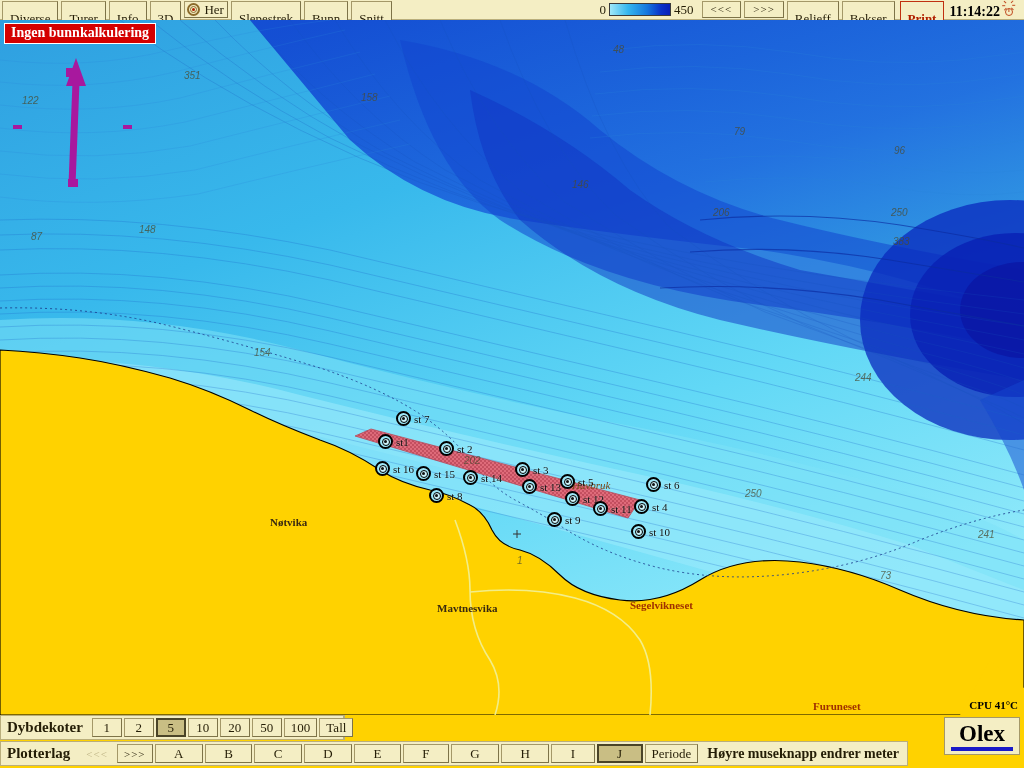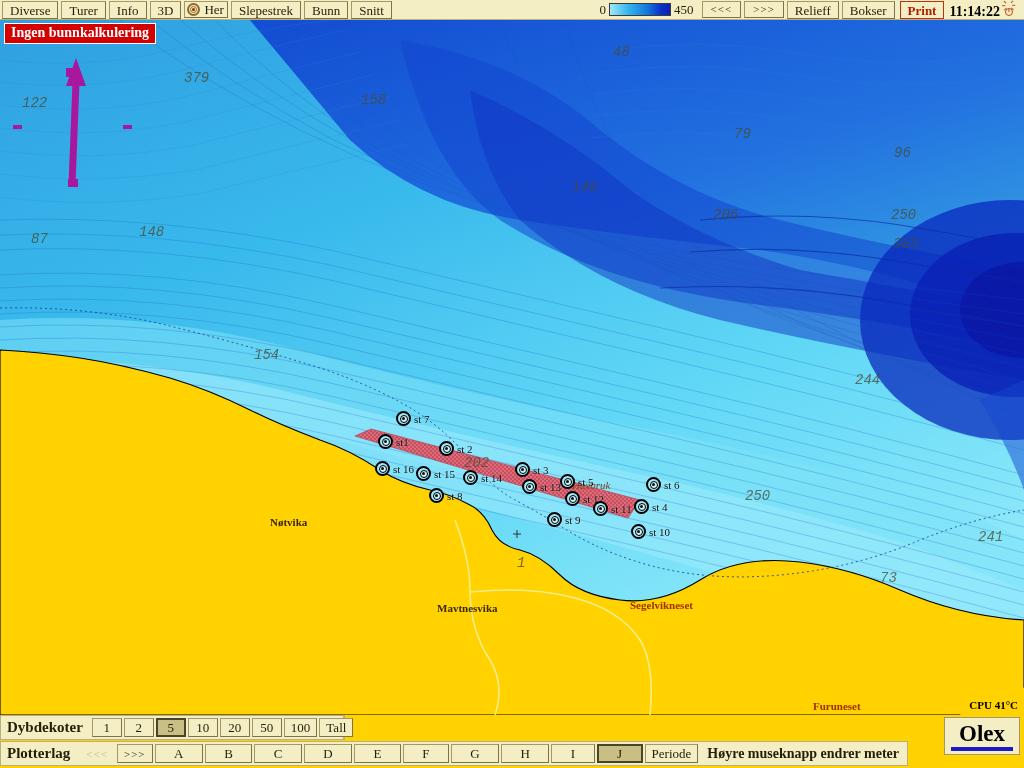--- a/index.html
+++ b/index.html
@@ -18,21 +18,21 @@
     background: #f4eec4;
     border-bottom: 1px solid #b9ae7c;
     display: flex; align-items: stretch;
     font-size: 13px;
   }
   .tb-btn {
     background: #f4eec4;
     border: 1px solid #a49868;
     border-right-color:#7d7348; border-bottom-color:#7d7348;
     margin: 1px 1px 1px 2px;
-    padding: 8px 7px;
+    padding: 16px 7px;
     display: flex; align-items: center; justify-content: center;
     color: #241d06;
     font-family: "Liberation Serif", serif;
     font-size: 13px;
     line-height: 1;
     white-space: nowrap;
     cursor: default;
   }
   .tb-btn.icon-btn { padding: 0 3px 0 2px; gap: 4px; }
   .tb-btn.small { font-size: 11px; letter-spacing: 1px; padding: 0 8px;}
@@ -118,22 +118,22 @@
   .place-lbl {
     position:absolute; font-family:"Liberation Serif", serif;
     font-weight:bold; font-size:11px; color:#3a2a10; white-space:nowrap;
   }
   .place-lbl.red { color:#a03000; font-weight:bold; }
   .havbruk {
     position:absolute; font-family:"Liberation Serif", serif; font-style:italic;
     font-size:11px; color:#7a4a18; white-space:nowrap;
   }
   .depth-lbl {
-    position:absolute; font-family:Liberation Mono, monospace; font-style:italic;
-    font-size:14px; color:#4a4a30; white-space:nowrap; opacity:.75;
+    position:absolute; font-family:Liberation Sans, sans-serif; font-style:italic;
+    font-size:10px; color:#4a4a30; white-space:nowrap; opacity:.75;
   }
   #cpu {
     position:absolute; right:6px; bottom:4px;
     font-family:"Liberation Serif", serif; font-weight:bold; font-size:11px; color:#000;
   }
 
   
   #bottom {
     position:absolute; left:0; top:715px; width:1024px; height:53px;
     background:#ffd200;
@@ -360,21 +360,21 @@
 
       <g stroke="#333" stroke-width="1">
         <path d="M513,514 L521,514 M517,510 L517,518"></path>
       </g>
     </svg>
 
     <div id="warning">Ingen bunnkalkulering</div>
 
     <div id="overlay">
         <div class="depth-lbl" style="left: 22px; top: 75px;">122</div>
-        <div class="depth-lbl" style="left: 184px; top: 50px;">379</div>
+        <div class="depth-lbl" style="left: 184px; top: 50px;">351</div>
         <div class="depth-lbl" style="left: 31px; top: 211px;">87</div>
         <div class="depth-lbl" style="left: 139px; top: 204px;">148</div>
         <div class="depth-lbl" style="left: 361px; top: 33px; margin-top: 39px;">158</div>
         <div class="depth-lbl" style="left: 613px; top: 24px;">48</div>
         <div class="depth-lbl" style="left: 734px; top: 106px;">79</div>
         <div class="depth-lbl" style="left: 894px; top: 125px;">96</div>
         <div class="depth-lbl" style="left: 572px; top: 159px;">146</div>
         <div class="depth-lbl" style="left: 713px; top: 187px;">206</div>
         <div class="depth-lbl" style="left: 891px; top: 187px;">250</div>
         <div class="depth-lbl" style="left: 893px; top: 216px;">383</div>

